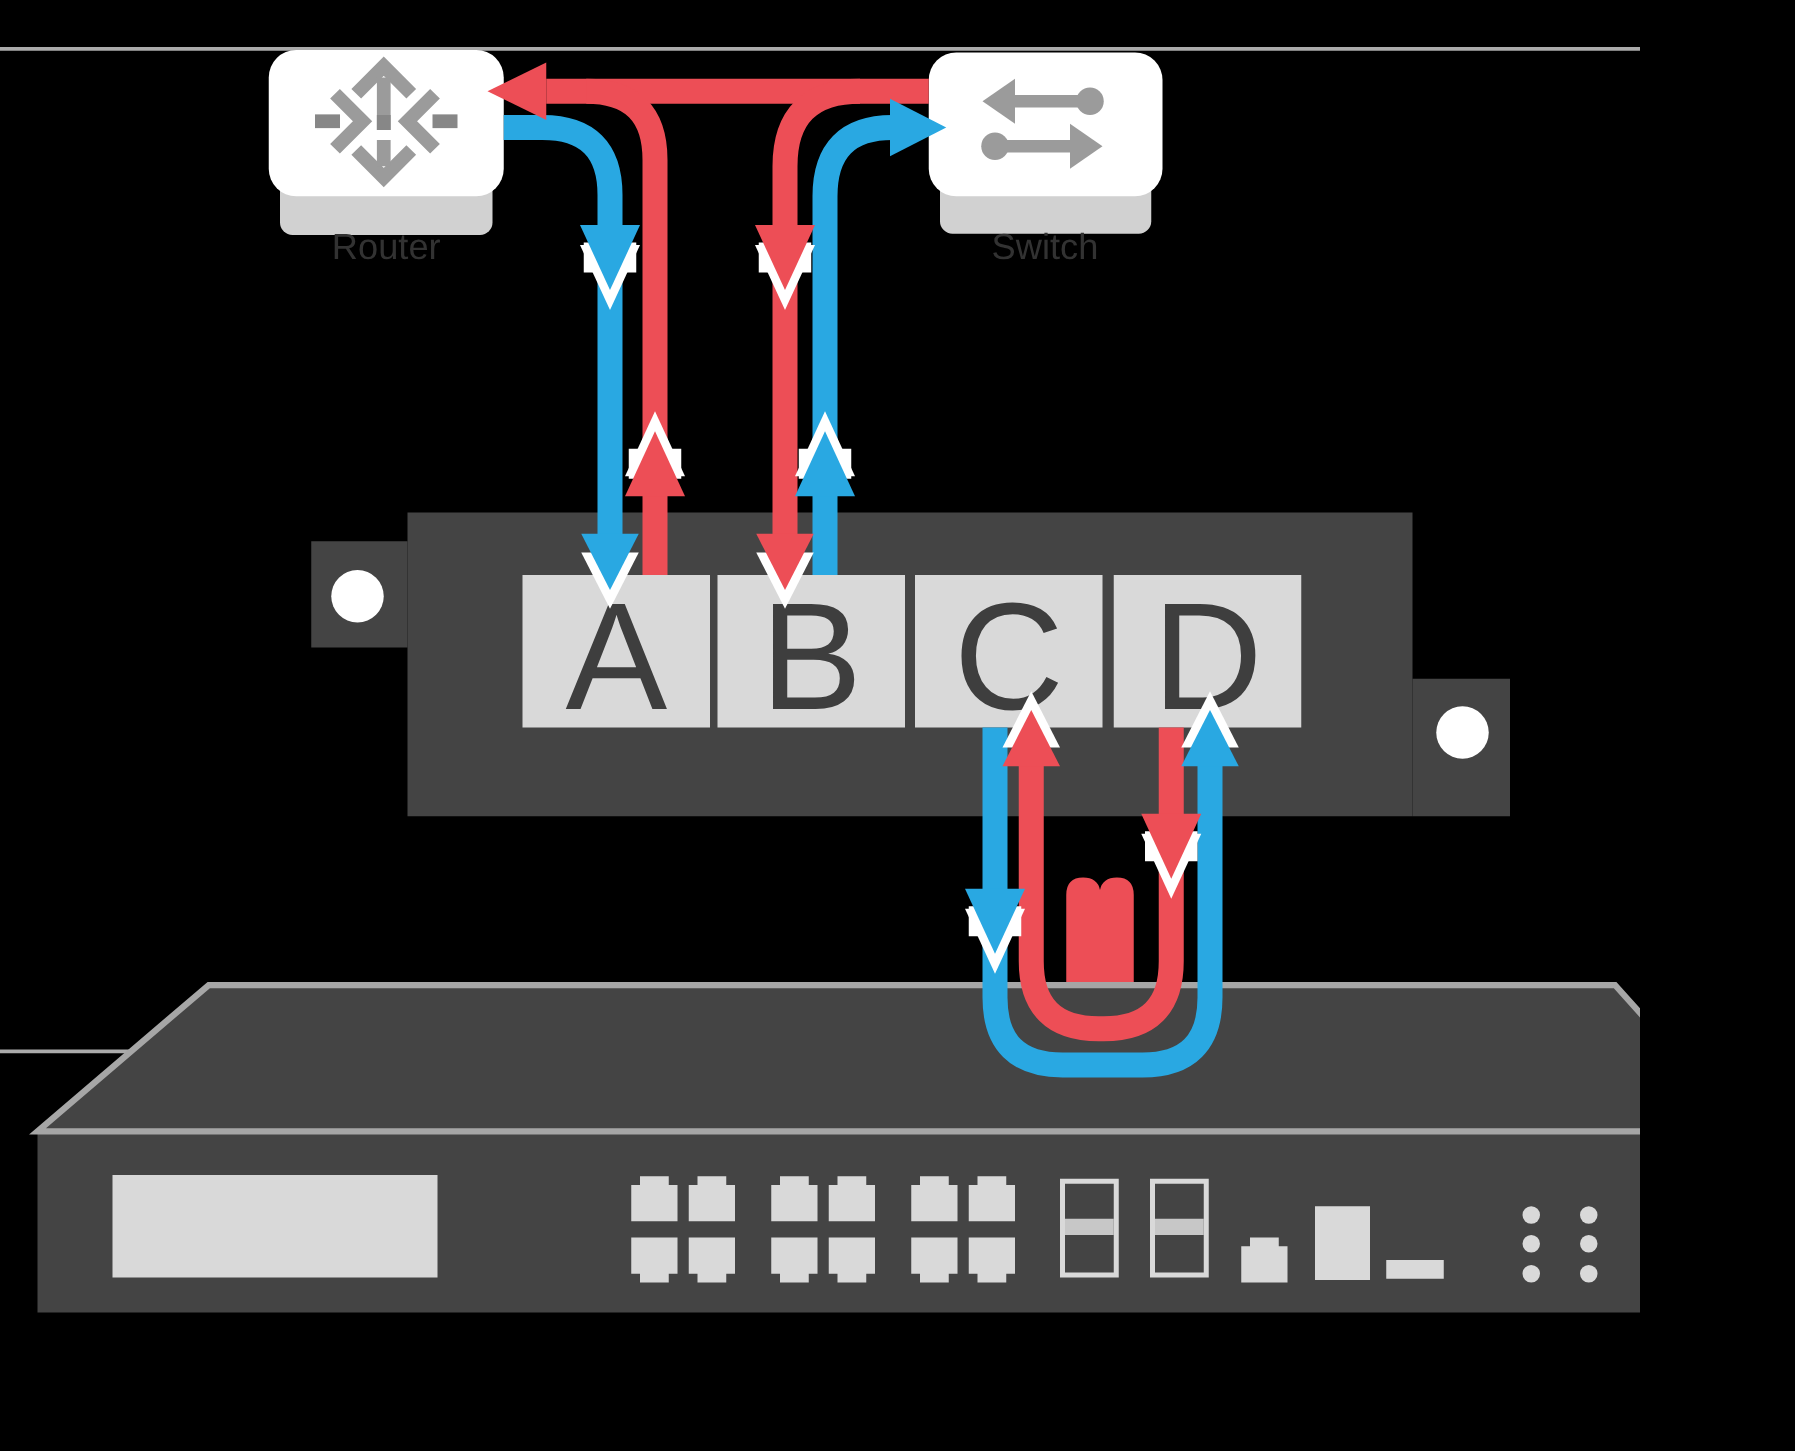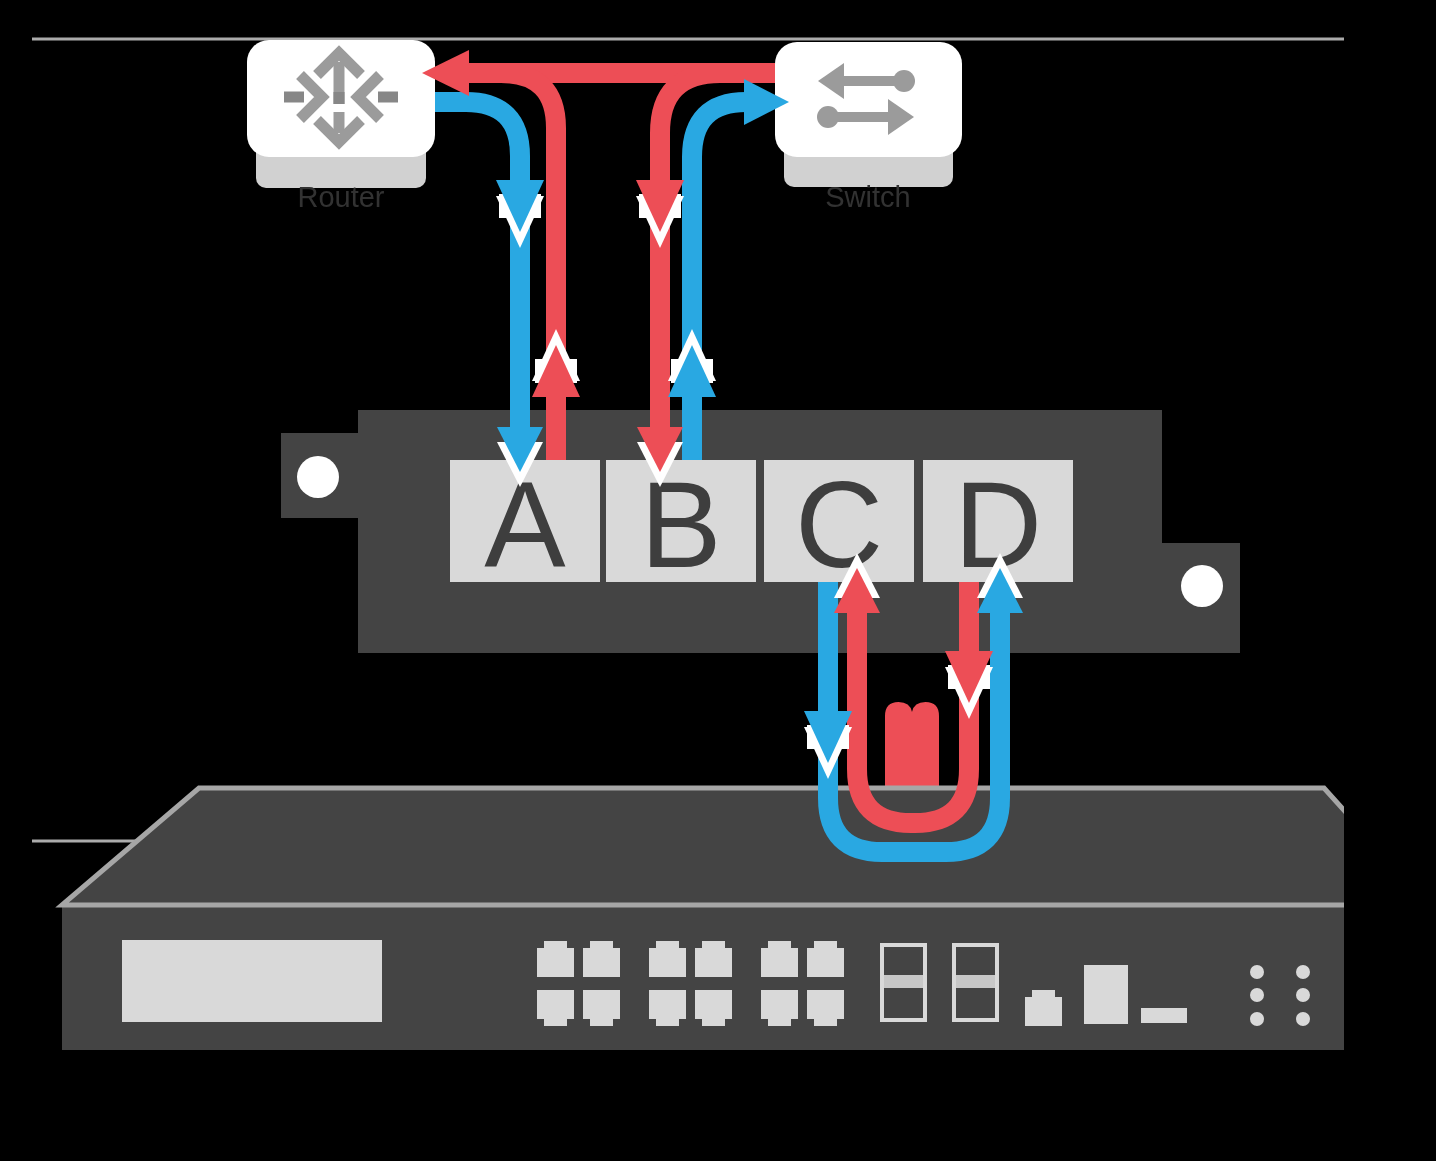--- a/index.html
+++ b/index.html
@@ -1,17 +1,17 @@
 <!DOCTYPE html>
 <html><head>
 <meta charset="utf-8">
 <style>
   html,body{margin:0;padding:0;background:#000;}
   .stage{position:relative;width:1312px;height:1161px;background:#000;overflow:hidden;
-         font-family:"Liberation Sans", sans-serif;margin-left:32px;}
+         font-family:"Liberation Sans", sans-serif;}
   svg{display:block;}
   .node-label{fill:#323232;font-size:29px;font-family:"Liberation Sans",sans-serif;text-anchor:middle;}
   .port-letter{fill:#3E3E3E;font-size:122px;font-family:"Liberation Sans",sans-serif;text-anchor:middle;font-weight:400;}
   .flow-red{stroke:#ED4E56;stroke-width:20;fill:none;}
   .flow-blue{stroke:#29A8E2;stroke-width:20;fill:none;}
   .head-red{fill:#ED4E56;}
   .head-blue{fill:#29A8E2;}
   .head-white{fill:#FFFFFF;}
 </style>
 </head>

